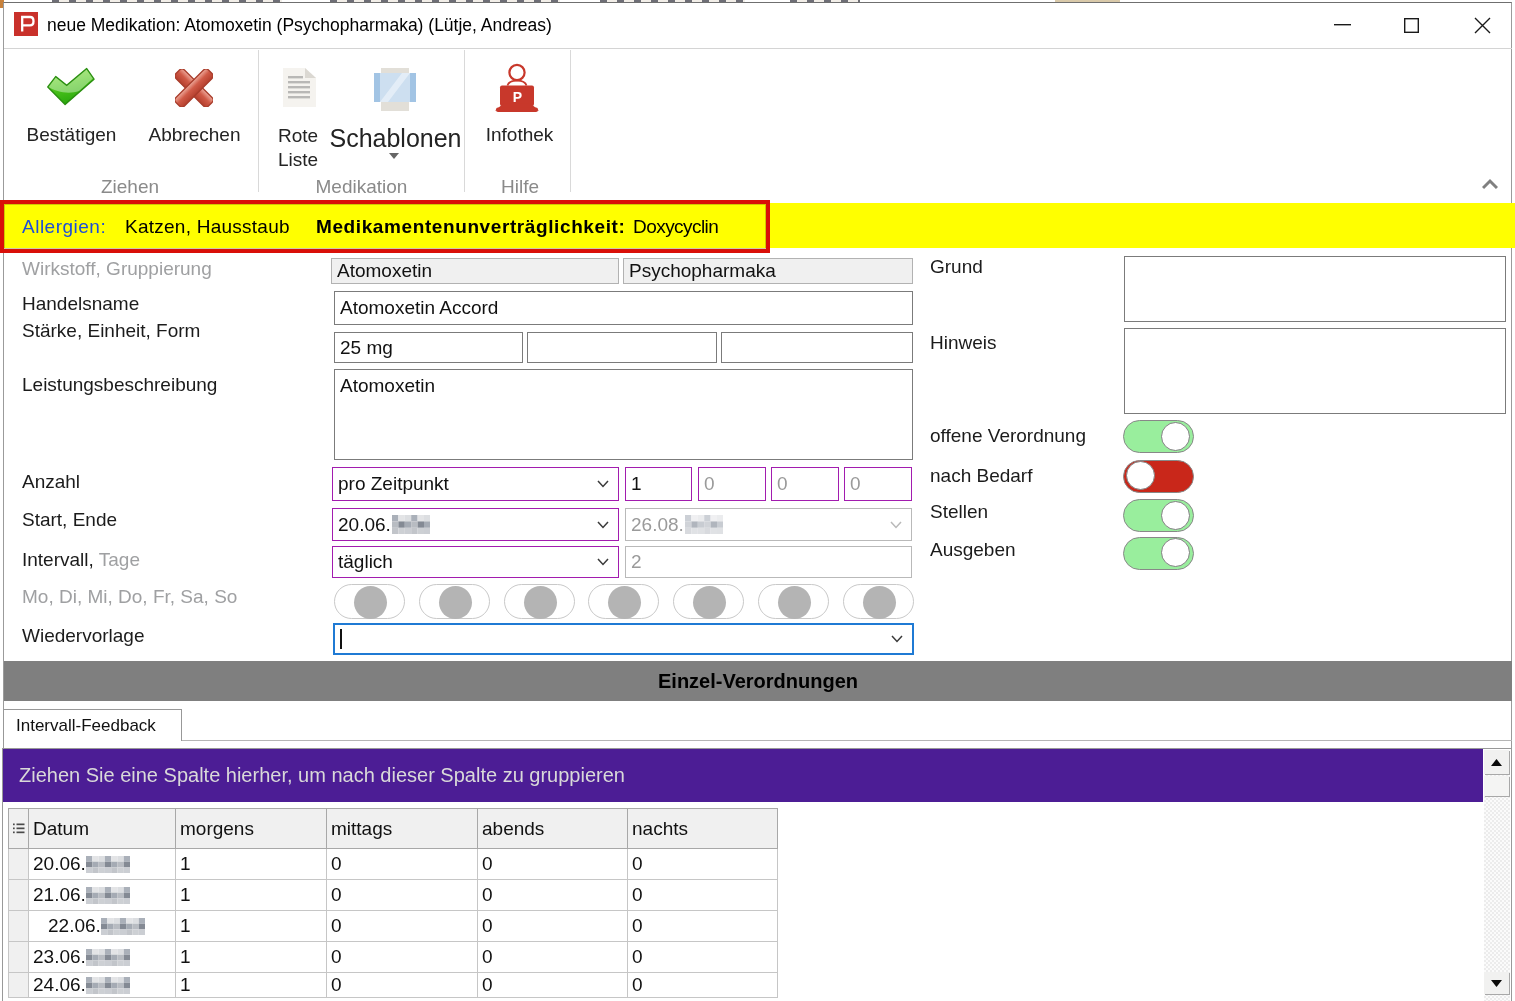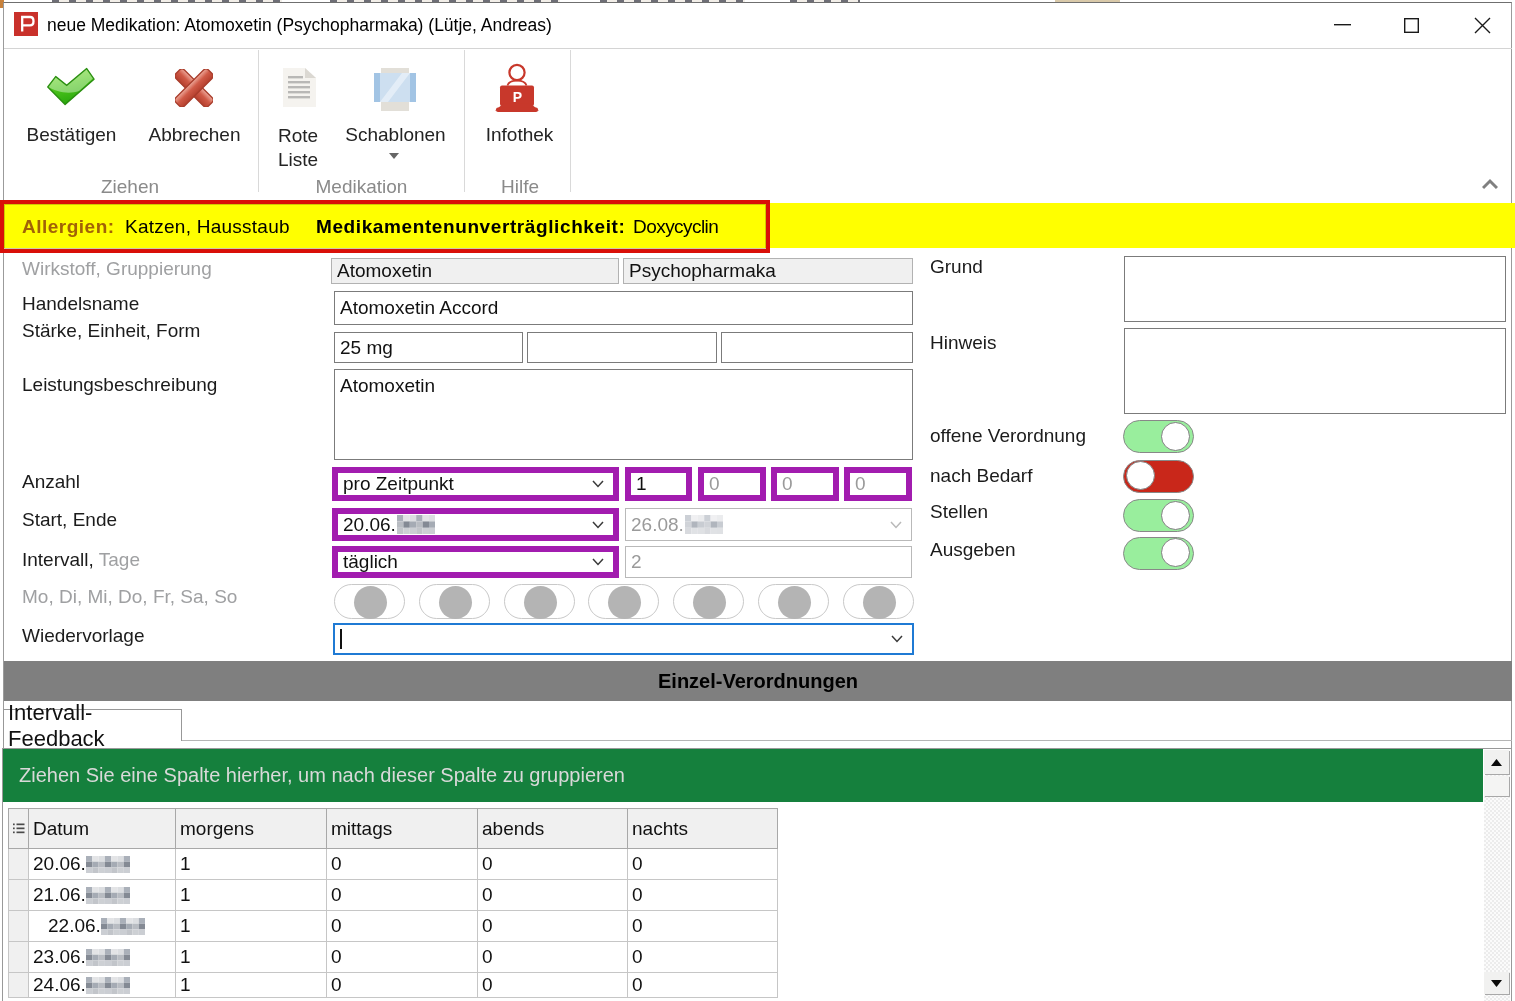--- a/index.html
+++ b/index.html
@@ -2,21 +2,21 @@
 <html><head>
 <meta charset="utf-8">
 <style>
 html,body{margin:0;padding:0;background:#fff}
 body{width:1515px;height:1001px;position:relative;overflow:hidden;font-family:"Liberation Sans",sans-serif}
 .abs{position:absolute}
 .lab{position:absolute;font-size:19px;color:#1b1b1b;white-space:nowrap;line-height:22px}
 .gray{color:#9fa0a2}
 .fld{position:absolute;background:#fff;border:1px solid #7b7b7b;font-size:19px;color:#111;padding-left:5px;display:flex;align-items:center;box-sizing:border-box;white-space:nowrap}
 .dis{background:#f0f0f0;border:1px solid #b2b2b2}
-.combo{border:6px solid #a21caf}
+.combo{border:1px solid #a21caf}
 .discombo{border:1px solid #b9b9b9;color:#9a9a9a}
 .chev{position:absolute;right:9px;top:50%;margin-top:-4px}
 #grid td{box-sizing:border-box}
 </style>
 </head>
 <body>
 
 <div class="abs" style="left:0;top:0;width:1515px;height:4px;background:#fff"></div>
 <div class="abs" style="left:0;top:0;width:4px;height:8px;background:#c8823c"></div>
 <div class="abs" style="left:52px;top:0;width:230px;height:2px;background:repeating-linear-gradient(90deg,#6e6e76 0 7px,#f2eee8 7px 17px)"></div>
@@ -91,21 +91,21 @@
 
 <svg class="abs" style="left:374px;top:68px" width="42" height="43" viewBox="0 0 42 43">
 <rect x="7" y="0" width="28" height="12" fill="#e2dfd8"></rect>
 <rect x="7" y="31" width="28" height="12" fill="#e2dfd8"></rect>
 <rect x="0" y="5" width="42" height="29" fill="#cddff0"></rect>
 <rect x="0" y="5" width="6" height="29" fill="#a2c4e4"></rect>
 <rect x="36" y="5" width="6" height="29" fill="#a2c4e4"></rect>
 <polygon points="6,34 28,5 36,5 14,34" fill="#ffffff" opacity="0.45"></polygon>
 </svg>
 <div class="abs" style="left:258px;top:124px;width:80px;text-align:center;font-size:19px;color:#232323;line-height:24px">Rote<br>Liste</div>
-<div class="abs" style="left:324px;top:124px;width:143px;text-align:center;font-size:19px;color:#232323">Schablonen</div>
+<div class="abs" style="left:324px;top:124px;width:143px;text-align:center;font-size:25px;color:#232323">Schablonen</div>
 <svg class="abs" style="left:389px;top:153px" width="10" height="6">
     <polygon points="0,0 10,0 5,6" fill="#666"></polygon>
   </svg>
 <div class="abs" style="left:259px;top:176px;width:205px;text-align:center;font-size:19px;color:#8a8a8a">Medikation</div>
 
 <svg class="abs" style="left:494px;top:62px" width="45" height="51" viewBox="0 0 45 51">
 <circle cx="23" cy="10.5" r="7.6" fill="#fff" stroke="#c8382b" stroke-width="2.2"></circle>
 <path d="M13.5,23.5 C14.5,20 18,18.6 23,18.6 C28,18.6 31.5,20 32.5,23.5" fill="none" stroke="#c8382b" stroke-width="1.8"></path>
 <rect x="6" y="23.5" width="34" height="20.5" rx="2" fill="#c8382b"></rect>
 <polygon points="1,48.5 9.5,41.5 36.5,41.5 45,48.5" fill="#c8382b"></polygon>
@@ -113,21 +113,21 @@
 <text x="23.5" y="39.5" font-family="Liberation Sans" font-size="14" font-weight="bold" fill="#fff" text-anchor="middle">P</text>
 </svg>
 <div class="abs" style="left:448px;top:124px;width:143px;text-align:center;font-size:19px;color:#232323">Infothek</div>
 <div class="abs" style="left:470px;top:176px;width:100px;text-align:center;font-size:19px;color:#8a8a8a">Hilfe</div>
 
 <svg class="abs" style="left:1482px;top:178px" width="16" height="12">
     <path d="M1,10 L8,3 L15,10" stroke="#808080" stroke-width="3" fill="none"></path>
   </svg>
 
 <div class="abs" style="left:4px;top:203px;width:1511px;height:45px;background:#ffff00"></div>
-<div class="abs" style="left:22px;top:216px;font-size:19px;letter-spacing:0.5px;color:#a16207;font-weight:bold">Allergien:</div>
+<div class="abs" style="left:22px;top:216px;font-size:19px;letter-spacing:0.5px;color:#1d4ed8;font-weight:normal">Allergien:</div>
 <div class="abs" style="left:125px;top:216px;font-size:19px;letter-spacing:0.25px;color:#000">Katzen, Hausstaub</div>
 <div class="abs" style="left:316px;top:216px;font-size:19px;letter-spacing:0.6px;color:#000;font-weight:bold">Medikamentenunverträglichkeit:</div>
 <div class="abs" style="left:633px;top:216px;font-size:19px;letter-spacing:-0.55px;color:#000">Doxycyclin</div>
 
 <div class="abs" style="left:0px;top:200px;width:770px;height:53px;border:4px solid #d90f08;box-sizing:border-box;box-shadow:inset 0 0 0 1px rgba(120,100,0,.35)"></div>
 
 <div class="lab gray" style="left:22px;top:258px">Wirkstoff, Gruppierung</div>
 <div class="lab" style="left:22px;top:293px">Handelsname</div>
 <div class="lab" style="left:22px;top:320px">Stärke, Einheit, Form</div>
 <div class="lab" style="left:22px;top:374px">Leistungsbeschreibung</div>
@@ -262,25 +262,25 @@
     <div style="position:absolute;left:1123px;top:499px;width:71px;height:33px;border:1.5px solid #888;border-radius:17px;background:#99ee9d;box-sizing:border-box">
       <div style="position:absolute;left:37px;top:0.5px;width:29px;height:29px;border-radius:50%;background:#fff;border:1.5px solid #808080;box-sizing:border-box"></div>
     </div>
     <div style="position:absolute;left:1123px;top:536.5px;width:71px;height:33px;border:1.5px solid #888;border-radius:17px;background:#99ee9d;box-sizing:border-box">
       <div style="position:absolute;left:37px;top:0.5px;width:29px;height:29px;border-radius:50%;background:#fff;border:1.5px solid #808080;box-sizing:border-box"></div>
     </div>
   </div>
 
 <div class="abs" style="left:4px;top:661px;width:1508px;height:40px;background:#7f7f7f;display:flex;align-items:center;justify-content:center;font-size:20px;font-weight:bold;color:#000">Einzel-Verordnungen</div>
 
-<div class="abs" style="left:3px;top:709px;width:179px;height:32px;background:#fff;border:1px solid #989898;border-bottom:none;box-sizing:border-box;display:flex;align-items:center;padding-left:4px;font-size:22px;color:#111">Intervall-Feedback</div>
+<div class="abs" style="left:3px;top:709px;width:179px;height:32px;background:#fff;border:1px solid #989898;border-bottom:none;box-sizing:border-box;display:flex;align-items:center;padding-left:12px;font-size:17px;color:#111">Intervall-Feedback</div>
 <div class="abs" style="left:182px;top:740px;width:1330px;height:1px;background:#b5b5b5"></div>
 
 <div class="abs" style="left:2px;top:748px;width:1510px;height:253px;border:1px solid #999;border-bottom:none;background:#fff;box-sizing:border-box"></div>
-<div class="abs" style="left:3px;top:749px;width:1480px;height:53px;background:#15803d;display:flex;align-items:center;padding-left:16px;font-size:20px;color:#d9d9d9;box-sizing:border-box">Ziehen Sie eine Spalte hierher, um nach dieser Spalte zu gruppieren</div>
+<div class="abs" style="left:3px;top:749px;width:1480px;height:53px;background:#4c1d95;display:flex;align-items:center;padding-left:16px;font-size:20px;color:#d9d9d9;box-sizing:border-box">Ziehen Sie eine Spalte hierher, um nach dieser Spalte zu gruppieren</div>
 
 <div class="abs" id="grid" style="left:8px;top:808px">
     <table style="border-collapse:collapse;table-layout:fixed;font-size:19px;color:#111">
       <tbody>
         <tr style="height:40px">
           <td style="width:20px;background:#f0f0f0;border:1px solid #a8a8a8;padding:0 0 0 4px;overflow:hidden"><svg width="12" height="13">
               <g fill="#4a4a4a">
                 <rect x="3.5" y="1.5" width="8" height="1.7"></rect>
                 <rect x="3.5" y="5.5" width="8" height="1.7"></rect>
                 <rect x="3.5" y="9.5" width="8" height="1.7"></rect>

